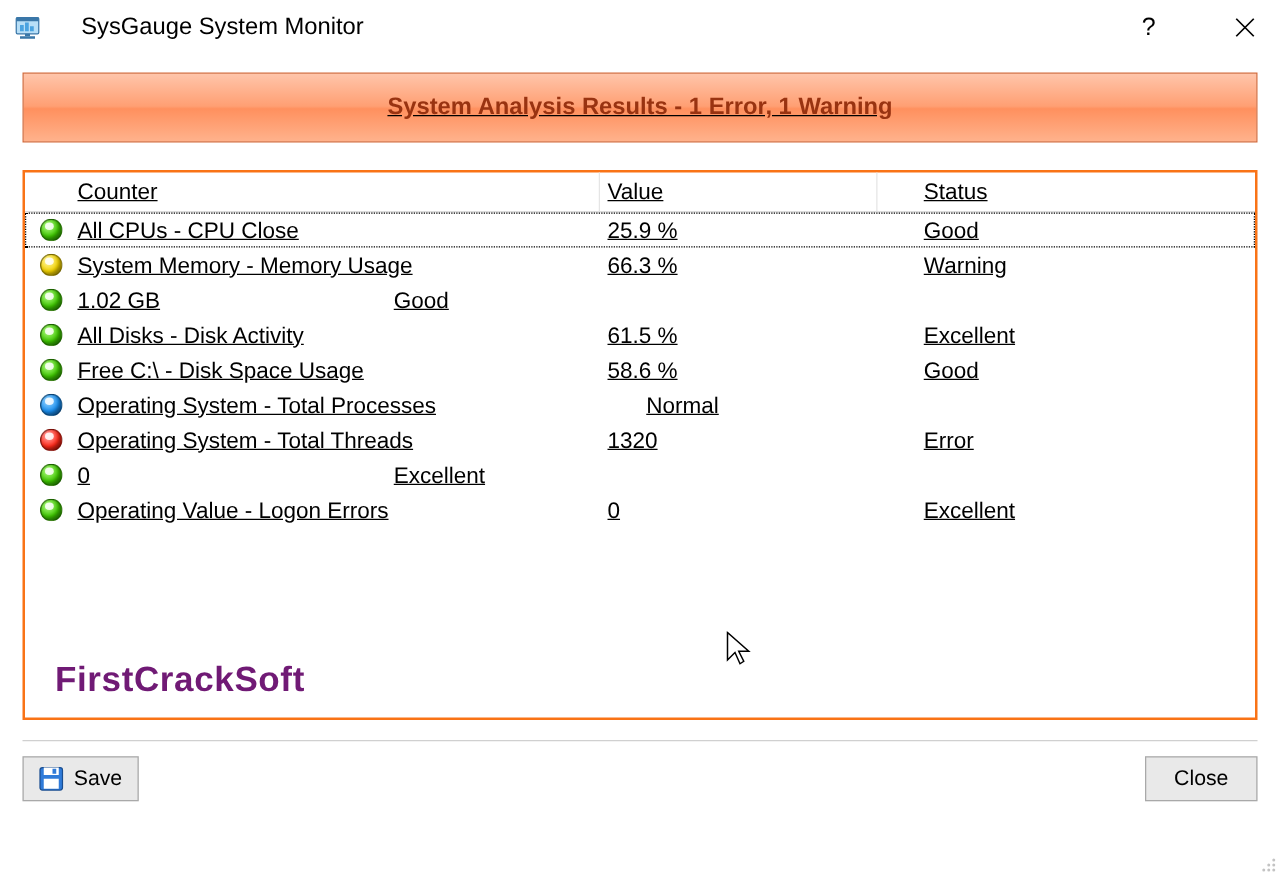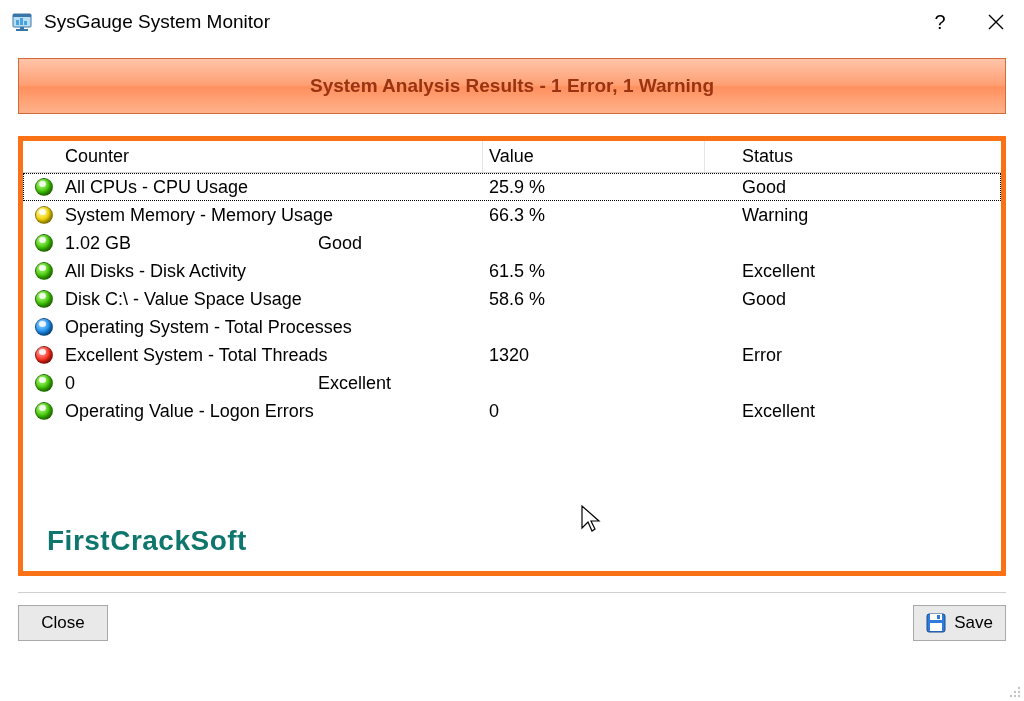--- a/index.html
+++ b/index.html
@@ -15,20 +15,21 @@
     position: relative;
   }
 
   
   .titlebar {
     height: 44px;
     display: flex;
     align-items: center;
     padding: 0 0 0 10px;
     background: #ffffff;
+    gap: 21px;
   }
   .titlebar .app-icon {
     width: 24px; height: 24px;
     margin-right: 10px;
   }
   .titlebar .title {
     flex: 1;
     font-size: 19px;
   }
   .titlebar .win-btn {
@@ -40,20 +41,21 @@
     font-size: 18px;
     color: #000;
   }
   .titlebar .win-btn.help { font-size: 20px; }
   .titlebar .win-btn.close svg { width: 16px; height: 16px; }
 
   
   .client {
     position: relative;
     padding: 14px 18px 0 18px;
+    text-decoration: underline;
   }
 
   
   .banner {
     height: 56px;
     border: 1px solid #d46a3a;
     background: linear-gradient(to bottom,
       #ffc5aa 0%,
       #ff9f73 48%,
       #ff905e 52%,
@@ -64,21 +66,21 @@
     margin-bottom: 22px;
   }
   .banner-text {
     font-weight: bold;
     font-size: 19px;
     color: #993311;
   }
 
   
   .table-box {
-    border: 5px solid #f97316;
+    border: 2px solid #f97316;
     background: #ffffff;
     position: relative;
     height: 440px;
   }
   .thead {
     display: flex;
     border-bottom: 1px solid #cfcfcf;
     height: 32px;
     align-items: center;
   }
@@ -131,21 +133,21 @@
   .orb.yellow { background: radial-gradient(circle at 35% 30%, #fff8b0, #f2d200 55%, #a08800); }
   .orb.blue   { background: radial-gradient(circle at 35% 30%, #9fd8ff, #1a8ff0 55%, #0a4b8a); }
   .orb.red    { background: radial-gradient(circle at 35% 30%, #ffb0b0, #ff2a1a 55%, #8a0a00); }
 
   
   .watermark {
     position: absolute;
     left: 24px; bottom: 14px;
     font-size: 28px;
     font-weight: bold;
-    color: #0f766e;
+    color: #701a75;
     letter-spacing: 0.5px;
   }
 
   
   .footer-sep {
     margin: 16px 0 0 0;
     border: none;
     border-top: 1px solid #d0d0d0;
   }
   .footer {
@@ -223,21 +225,21 @@
       <div class="col-icon"></div>
       <div class="col-counter">Counter</div>
       <div class="col-value">Value</div>
       <div class="col-status">Status</div>
     </div>
     <div class="tbody" id="tbody">
         <div class="row selected">
           <div class="cell col-icon">
             <span class="orb green"></span>
           </div>
-          <div class="cell col-counter">All CPUs - CPU Usage</div>
+          <div class="cell col-counter">All CPUs - CPU Close</div>
           <div class="cell col-value">25.9 %</div>
           <div class="cell col-status">Good</div>
         </div>
         <div class="row">
           <div class="cell col-icon">
             <span class="orb yellow"></span>
           </div>
           <div class="cell col-counter">System Memory - Memory Usage</div>
           <div class="cell col-value">66.3 %</div>
           <div class="cell col-status">Warning</div>
@@ -254,35 +256,36 @@
             <span class="orb green"></span>
           </div>
           <div class="cell col-counter">All Disks - Disk Activity</div>
           <div class="cell col-value">61.5 %</div>
           <div class="cell col-status">Excellent</div>
         </div>
         <div class="row">
           <div class="cell col-icon">
             <span class="orb green"></span>
           </div>
-          <div class="cell col-counter">Disk C:\ - Value Space Usage</div>
+          <div class="cell col-counter">Free C:\ - Disk Space Usage</div>
           <div class="cell col-value">58.6 %</div>
           <div class="cell col-status">Good</div>
         </div>
         <div class="row">
           <div class="cell col-icon">
             <span class="orb blue"></span>
           </div>
           <div class="cell col-counter">Operating System - Total Processes</div>
+          <div class="cell col-status">Normal</div>
         </div>
         <div class="row">
           <div class="cell col-icon">
             <span class="orb red"></span>
           </div>
-          <div class="cell col-counter">Excellent System - Total Threads</div>
+          <div class="cell col-counter">Operating System - Total Threads</div>
           <div class="cell col-value">1320</div>
           <div class="cell col-status">Error</div>
         </div>
         <div class="row">
           <div class="cell col-icon">
             <span class="orb green"></span>
           </div>
           <div class="cell col-value">0</div>
           <div class="cell col-status">Excellent</div>
         </div>
@@ -295,34 +298,34 @@
           <div class="cell col-status">Excellent</div>
         </div>
       </div>
     <div class="watermark">FirstCrackSoft</div>
   </div>
 
   <hr class="footer-sep">
 </div>
 
 <div class="footer">
-  <button class="btn">
-    <span>Close</span>
-  </button>
   <button class="btn">
     <span class="save-icon">
       <svg viewBox="0 0 20 20">
         <rect x="1" y="1" width="18" height="18" rx="2" fill="#2f7bd9" stroke="#1a4e91"></rect>
         <rect x="4" y="1" width="12" height="6" fill="#ffffff"></rect>
         <rect x="4" y="10" width="12" height="8" fill="#ffffff"></rect>
         <rect x="11" y="2" width="3" height="4" fill="#2f7bd9"></rect>
       </svg>
     </span>
     <span>Save</span>
   </button>
+  <button class="btn">
+    <span>Close</span>
+  </button>
 </div>
 
 <svg class="cursor" viewBox="0 0 20 28">
   <path d="M1 1 L1 23 L7 17 L11 26 L14 24 L10 16 L18 16 Z" fill="#ffffff" stroke="#000000" stroke-width="1.2"></path>
 </svg>
 
 <svg class="grip" viewBox="0 0 16 16">
   <circle cx="13" cy="5" r="1.2" fill="#888"></circle>
   <circle cx="9" cy="9" r="1.2" fill="#888"></circle>
   <circle cx="13" cy="9" r="1.2" fill="#888"></circle>

